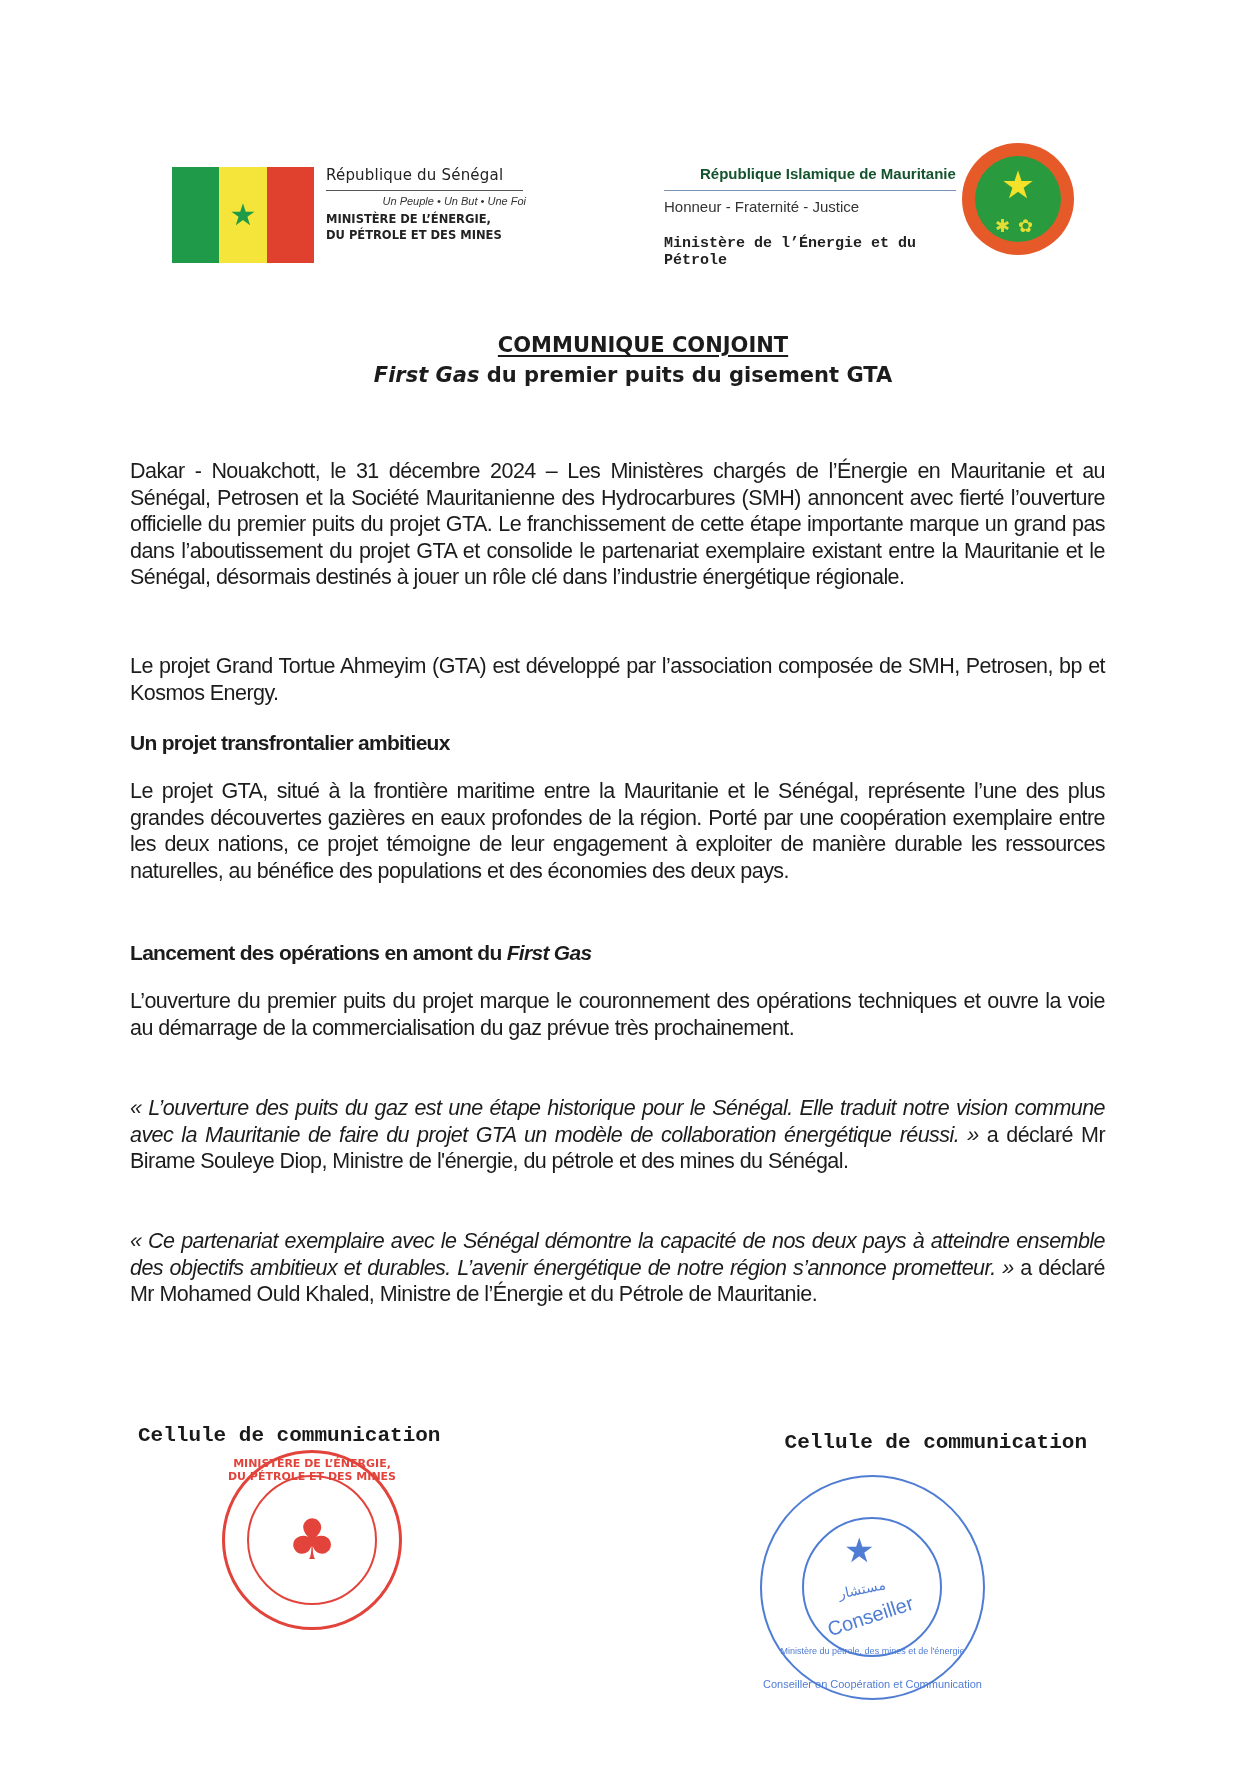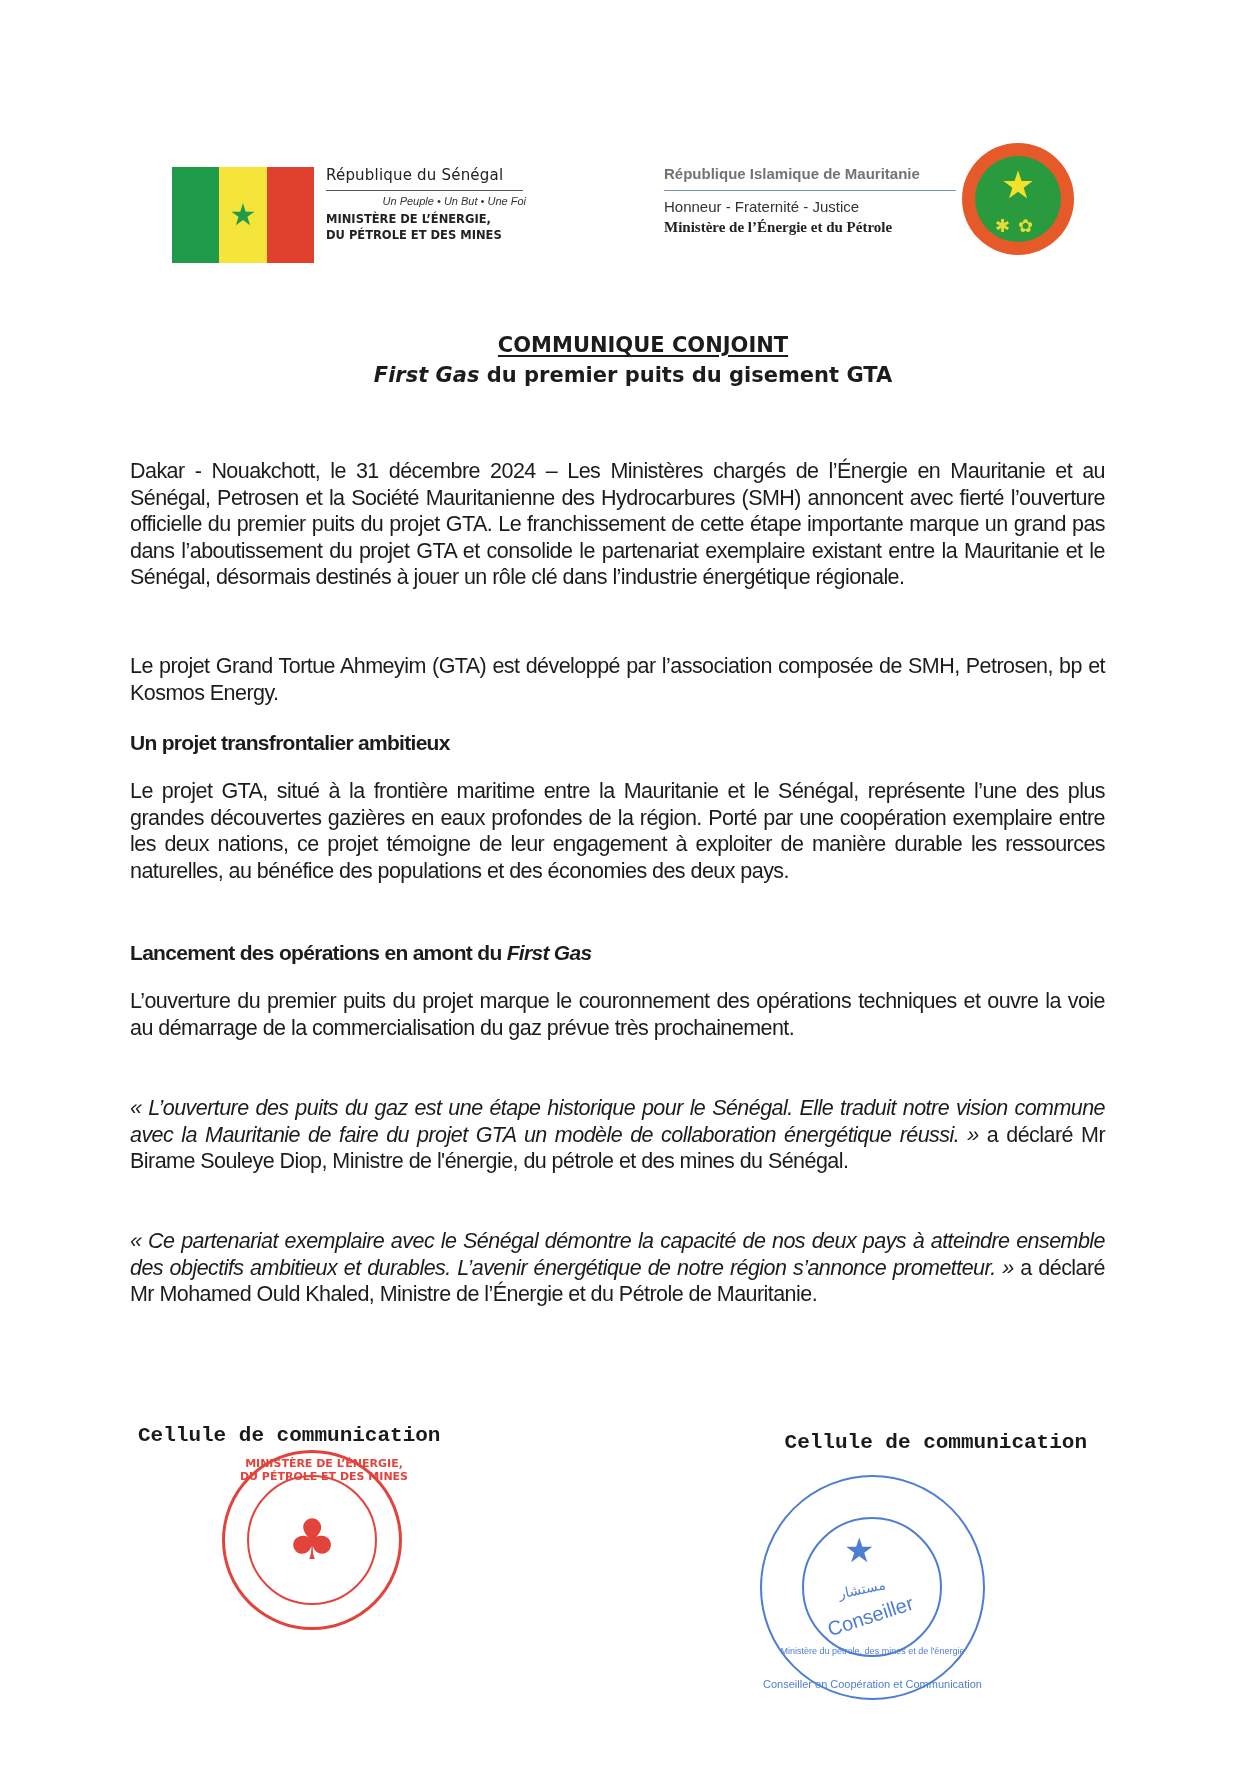--- a/index.html
+++ b/index.html
@@ -16,24 +16,24 @@
   .sn-star { position: absolute; left: 50%; top: 50%; transform: translate(-50%,-50%);
              color: #1e9a48; font-size: 30px; line-height: 1; }
   .sn-text { left: 326px; top: 166px; width: 200px; }
   .sn-title { font-family: "DejaVu Sans", sans-serif; font-size: 15px; color: #222; letter-spacing: 0.2px; }
   .sn-rule { border-top: 1px solid #555; margin: 6px 0 4px 0; width: 197px; }
   .sn-motto { font-family: "Liberation Sans", sans-serif; font-style: italic; font-size: 11px; color: #333; text-align: right; }
   .sn-min { font-family: "DejaVu Sans", sans-serif; font-weight: bold; font-size: 11.5px; color: #222; line-height: 16px; margin-top: 4px; }
 
   
   .mr-text { left: 664px; top: 165px; width: 296px; }
-  .mr-title { font-family: "Liberation Sans", sans-serif; font-weight: bold; font-size: 15px; color: #737373; }
+  .mr-title { font-family: "Liberation Sans", sans-serif; font-weight: bold; font-size: 15px; color: #14532d; margin-left: 36px; }
   .mr-rule { border-top: 1.5px solid #7a93b8; margin: 8px 0 7px 0; width: 292px; }
   .mr-motto { font-family: "Liberation Sans", sans-serif; font-size: 15px; color: #333; }
-  .mr-min { font-family: Liberation Serif, serif; font-weight: bold; font-size: 15px; color: #222; margin-top: 4px; }
+  .mr-min { font-family: Liberation Mono, monospace; font-weight: bold; font-size: 15px; color: #222; margin-top: 20px; }
   .mr-seal { left: 962px; top: 143px; width: 112px; height: 112px; border-radius: 50%;
              background: #e65a2a; display: flex; align-items: center; justify-content: center; }
   .mr-seal-inner { width: 86px; height: 86px; border-radius: 50%; background: #2a9a3e;
                    position: relative; display: flex; align-items: center; justify-content: center; }
   .mr-seal-star { color: #f3e12a; font-size: 38px; line-height: 1; position: absolute; top: 10px; }
   .mr-seal-plants { position: absolute; bottom: 6px; color: #e6dd34; font-size: 18px; letter-spacing: 8px; }
 
   
   .title-block { left: 0; width: 1254px; top: 333px; text-align: center; }
   .title-main { font-family: "DejaVu Sans", sans-serif; font-weight: bold; font-size: 21px;
@@ -53,21 +53,21 @@
   .sig { font-family: Liberation Mono, monospace; font-weight: bold; font-size: 21px; line-height: 31px; color: #1a1a1a; }
   .sig-sn { left: 138px; top: 1420px; }
   .sig-mr { left: 762px; top: 1427px; text-align: right; width: 325px; }
 
   .stamp-red { left: 222px; top: 1450px; width: 180px; height: 180px; border-radius: 50%;
                border: 3px solid #e2443c; box-sizing: border-box; }
   .stamp-red-inner { position: absolute; left: 22px; top: 22px; width: 130px; height: 130px; border-radius: 50%;
                      border: 2px solid #e2443c; box-sizing: border-box; display: flex; align-items: center; justify-content: center; }
   .stamp-red-tree { color: #e2443c; font-size: 56px; line-height: 1; }
   .stamp-red-text { position: absolute; width: 100%; text-align: center; color: #e2443c;
-                    font-family: "DejaVu Sans", sans-serif; font-weight: bold; font-size: 11px; margin-left: 12px; }
+                    font-family: "DejaVu Sans", sans-serif; font-weight: bold; font-size: 11px; }
 
   .stamp-blue { left: 760px; top: 1475px; width: 225px; height: 225px; border-radius: 50%;
                 border: 2.5px solid #3c6fd0; box-sizing: border-box; opacity: 0.9; }
   .stamp-blue-inner { position: absolute; left: 40px; top: 40px; width: 140px; height: 140px; border-radius: 50%;
                       border: 2px solid #3c6fd0; box-sizing: border-box; }
   .stamp-blue-star { position: absolute; left: 40px; top: 14px; color: #3c6fd0; font-size: 34px; line-height: 1; }
   .stamp-blue-word { position: absolute; left: 22px; top: 86px; color: #3c6fd0; font-family: "Liberation Sans", sans-serif;
                      font-size: 20px; transform: rotate(-18deg); }
   .stamp-blue-arabic { position: absolute; left: 34px; top: 62px; color: #3c6fd0; font-size: 14px; transform: rotate(-12deg); }
   .stamp-blue-ring { position: absolute; width: 100%; text-align: center; color: #3c6fd0;

